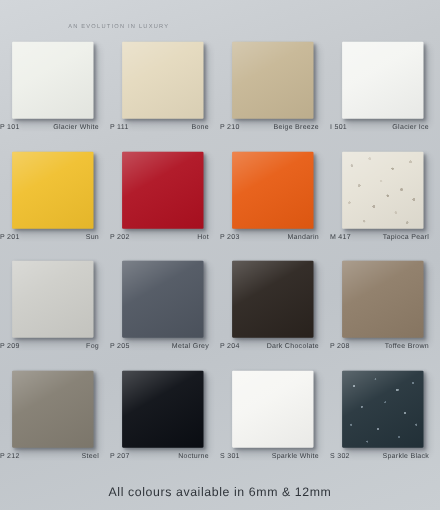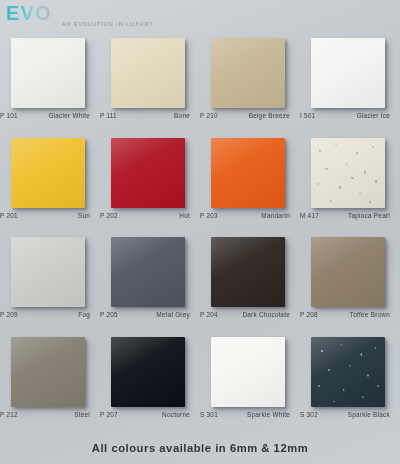--- a/index.html
+++ b/index.html
@@ -103,29 +103,27 @@
   .chip-name{
     font-size:6.4px; color:#3c4046; letter-spacing:.25px;
     flex:1 1 auto; text-align:right; padding-right:10px;
   }
 
   
   #footer-note{
     position:absolute; left:0; bottom:10px; width:400px;
     text-align:center; font-size:11.2px; letter-spacing:.55px;
     color:#2f343a;
-    font-weight:bold;
   }
 </style>
 </head>
 <body>
 
 <div id="brand-header">
   <div id="logo-lockup">
-    <span id="logo-evo">EVO</span>
   </div>
   <div id="logo-tagline">AN EVOLUTION IN LUXURY</div>
 </div>
 
 <div id="swatch-grid">
     <div class="swatch-cell">
       <div class="chip-wrap">
         <div class="chip" style="background: rgb(238, 240, 234);"></div>
       </div>
       <div class="chip-caption">

